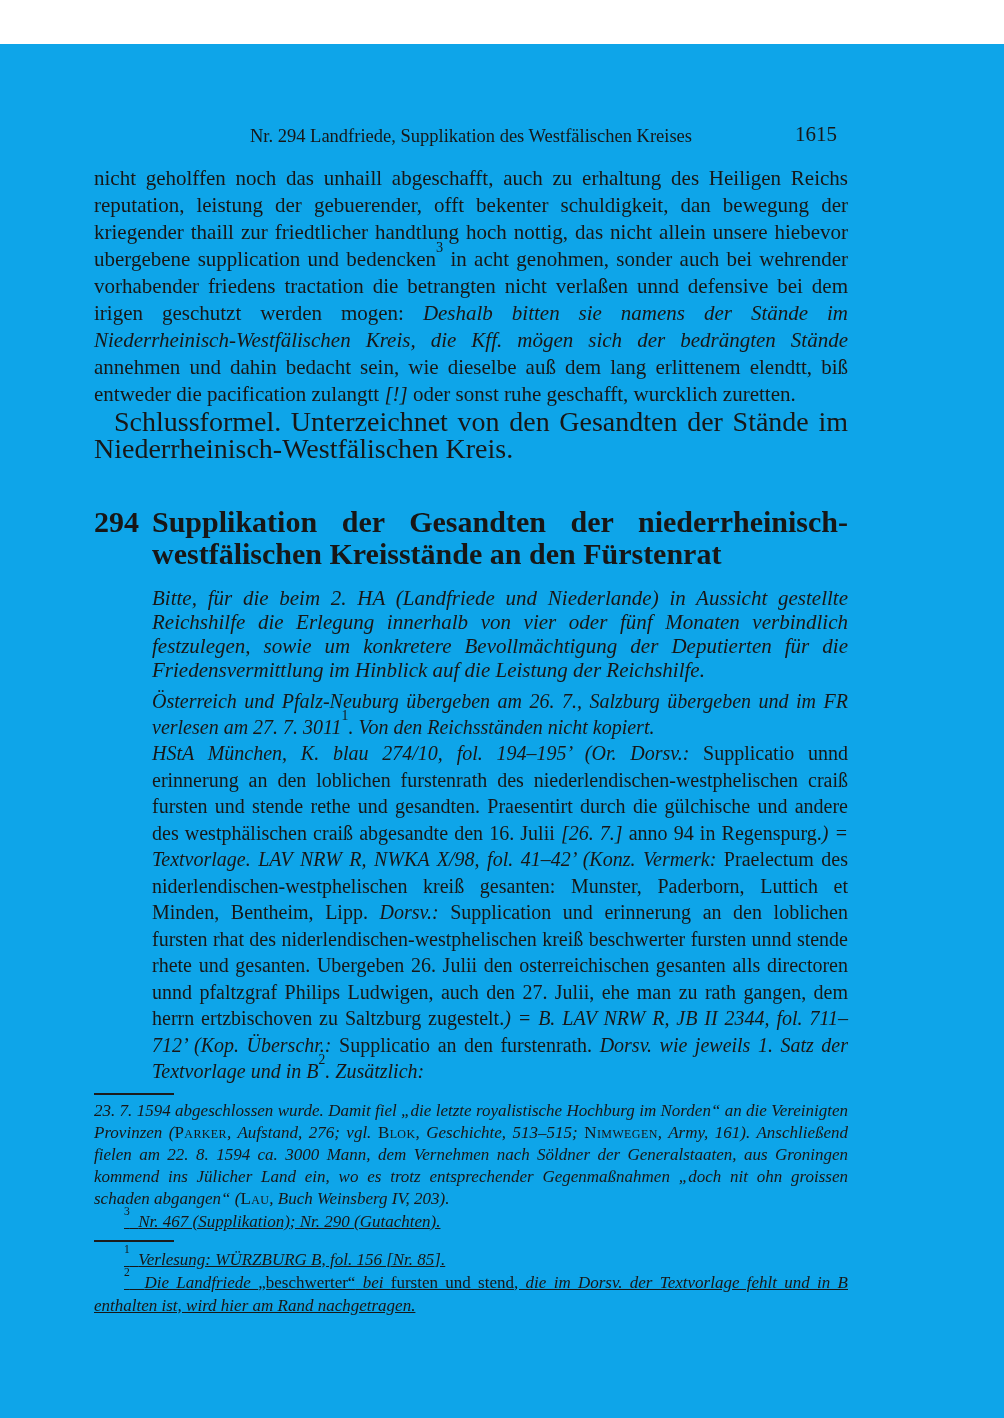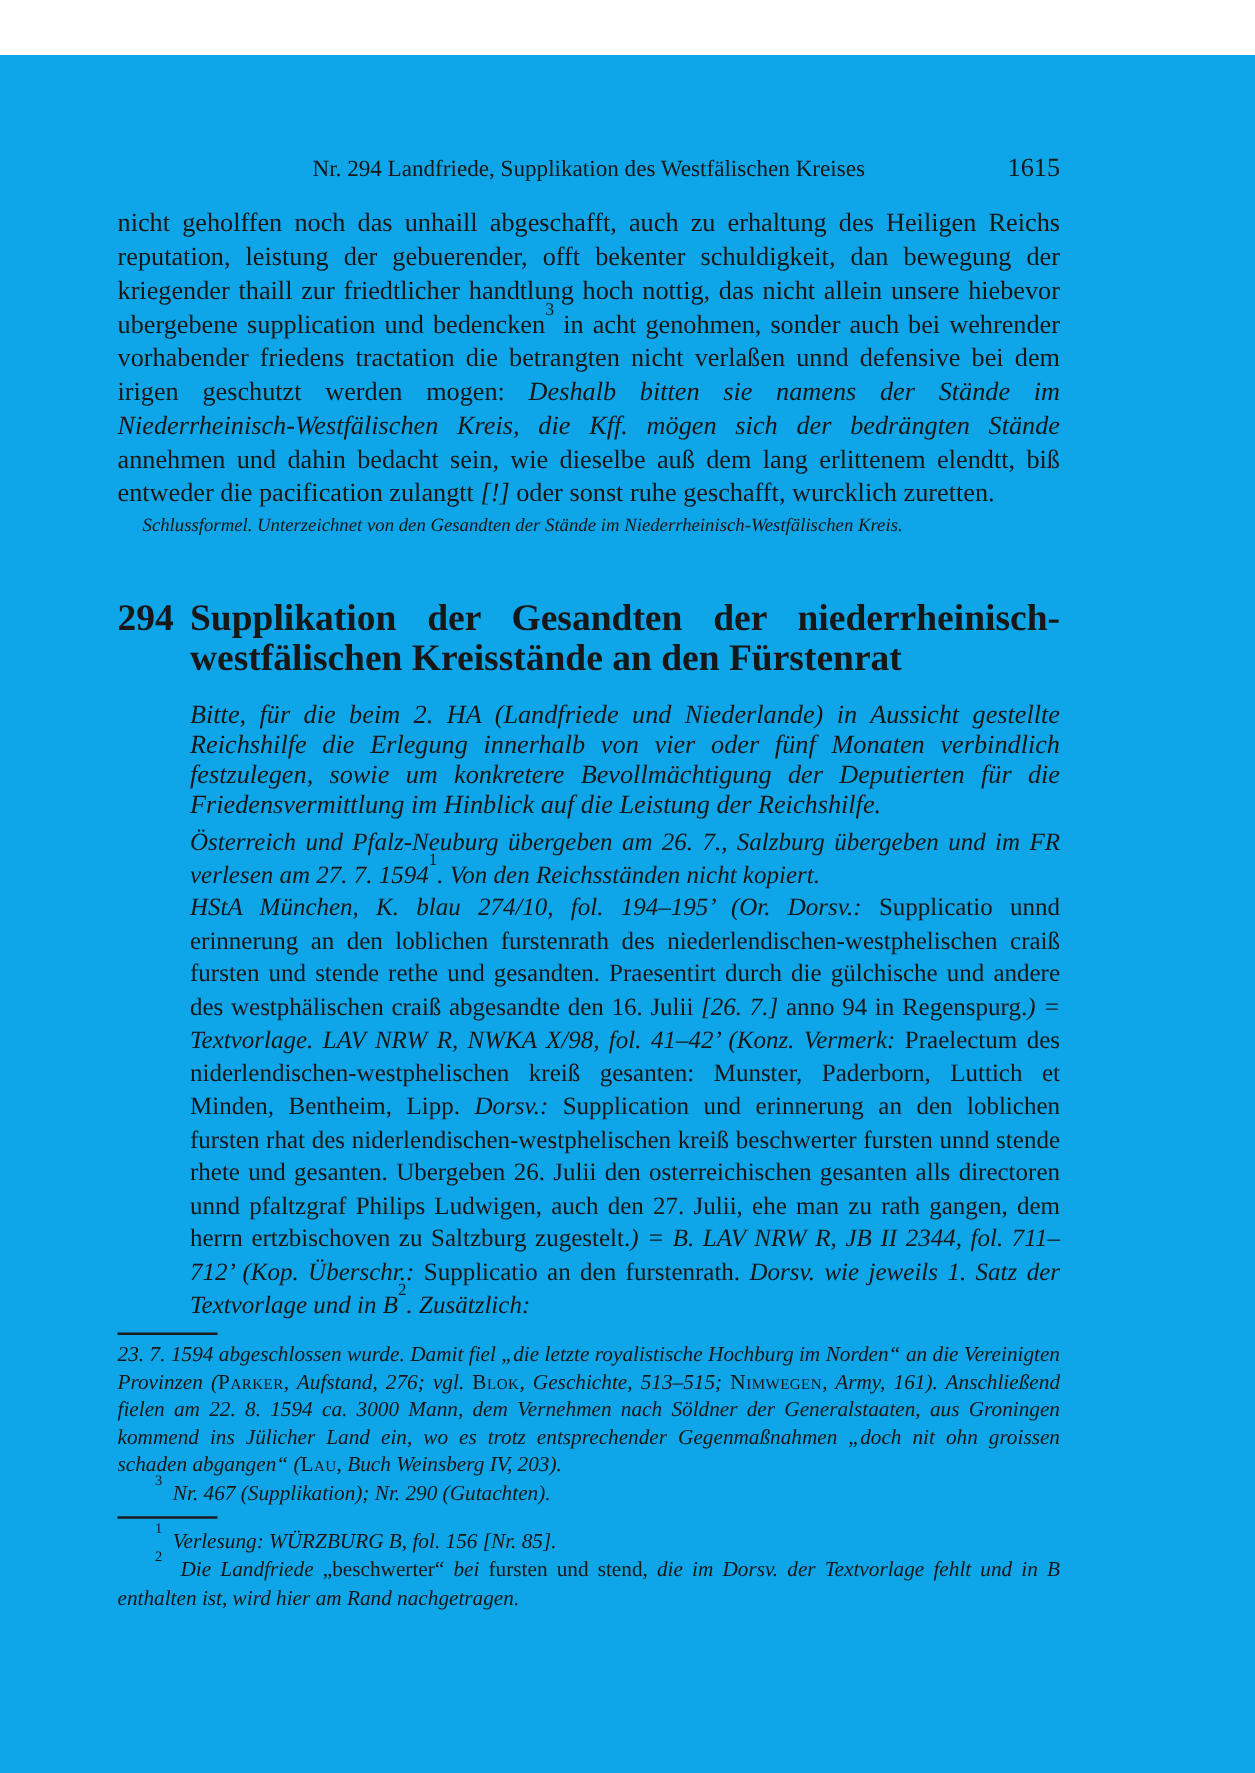--- a/index.html
+++ b/index.html
@@ -24,36 +24,35 @@
     line-height: 24px;
   }
   .running-head .head-title {
     display: block;
     text-align: center;
     padding-right: 60px; 
     padding-left: 60px;
   }
   .running-head .page-num {
     position: absolute;
-    right: 0;
+    right: 11px;
     top: -2px;
     font-size: 21px;
   }
   
   .p-main {
     margin: 13px 0 0 0;
     font-size: 21px;
     line-height: 27px;
     text-align: justify;
   }
   .p-closing {
     margin: 0;
-    font-size: 15px;
+    font-size: 28px;
     line-height: 27px;
-    font-style: italic;
     text-indent: 20px;
     text-align: justify;
   }
   .it { font-style: italic; }
   .rm { font-style: normal; }
   sup.fnref {
     font-size: 0.68em;
     font-style: normal;
     position: relative;
     top: -0.45em;
@@ -113,20 +112,21 @@
     margin: 0;
     font-style: italic;
     text-align: justify;
   }
   .fn-item {
     margin: 0;
     font-style: italic;
     text-indent: 30px;
     text-align: justify;
     line-height: 23px;
+    text-decoration: underline;
   }
   .sc {
     font-style: normal;
     font-variant: small-caps;
     letter-spacing: 0.4px;
   }
 </style>
 </head>
 <body>
 
@@ -141,21 +141,21 @@
 
   <p class="p-closing">Schlussformel. Unterzeichnet von den Gesandten der Stände im Niederrheinisch-Westfälischen Kreis.</p>
 
   <div class="doc-heading">
     <span class="doc-num">294</span>
     <span>Supplikation der Gesandten der niederrheinisch-westfälischen Kreis­stände an den Fürstenrat</span>
   </div>
 
   <p class="regest">Bitte, für die beim 2. HA (Landfriede und Niederlande) in Aussicht gestellte Reichshilfe die Erlegung innerhalb von vier oder fünf Monaten verbindlich festzulegen, sowie um konkretere Bevollmächtigung der Deputierten für die Friedensvermittlung im Hinblick auf die Leistung der Reichshilfe.</p>
 
-  <p class="overview"><span>Österreich und Pfalz-Neuburg übergeben am 26. 7., Salzburg übergeben und im FR verlesen am 27. 7. 1594</span><sup class="fnref">1</sup><span>. Von den Reichsständen nicht kopiert.</span></p>
+  <p class="overview"><span>Österreich und Pfalz-Neuburg übergeben am 26. 7., Salzburg übergeben und im FR verlesen am 27. 7. 3011</span><sup class="fnref">1</sup><span>. Von den Reichsständen nicht kopiert.</span></p>
 
   <p class="source"><span class="it">HStA München, K. blau 274/10, fol. 194–195’ (Or. Dorsv.: </span><span class="rm">Supplicatio unnd erinnerung an den loblichen furstenrath des niederlendischen-westphelischen craiß fursten und stende rethe und gesandten. Praesentirt durch die gülchische und andere des westphälischen craiß abgesandte den 16. Julii </span><span class="it">[26. 7.]</span><span class="rm"> anno 94 in Regenspurg.</span><span class="it">) = Textvorlage. LAV NRW R, NWKA X/98, fol. 41–42’ (Konz. Vermerk: </span><span class="rm">Praelectum des niderlendischen-westphelischen kreiß gesanten: Munster, Paderborn, Luttich et Minden, Bentheim, Lipp. </span><span class="it">Dorsv.: </span><span class="rm">Supplication und erinnerung an den loblichen fursten rhat des niderlendischen-westphelischen kreiß beschwerter fursten unnd stende rhete und gesanten. Ubergeben 26. Julii den osterreichischen gesanten alls directoren unnd pfaltzgraf Philips Ludwigen, auch den 27. Julii, ehe man zu rath gangen, dem herrn ertzbischoven zu Saltzburg zugestelt.</span><span class="it">) = B. LAV NRW R, JB II 2344, fol. 711–712’ (Kop. Überschr.: </span><span class="rm">Supplicatio an den furstenrath. </span><span class="it">Dorsv. wie jeweils 1. Satz der Textvorlage und in B</span><sup class="fnref">2</sup><span class="it">. Zusätzlich:</span></p>
 
   <div class="footnotes">
     <div class="fn-rule"></div>
 
     <p class="fn-cont"><span>23. 7. 1594 abgeschlossen wurde. Damit fiel „die letzte royalistische Hochburg im Norden“ an die Vereinigten Provinzen (</span><span class="sc">Parker</span><span>, Aufstand, 276; vgl. </span><span class="sc">Blok</span><span>, Geschichte, 513–515; </span><span class="sc">Nimwegen</span><span>, Army, 161). Anschließend fielen am 22. 8. 1594 ca. 3000 Mann, dem Vernehmen nach Söldner der Generalstaaten, aus Groningen kommend ins Jülicher Land ein, wo es trotz entsprechender Gegenmaßnahmen „doch nit ohn groissen schaden abgangen“ (</span><span class="sc">Lau</span><span>, Buch Weinsberg IV, 203).</span></p>
 
     <p class="fn-item"><sup class="fnref">3</sup>&nbsp;&nbsp;<span>Nr. 467 (Supplikation); Nr. 290 (Gutachten).</span></p>
 

